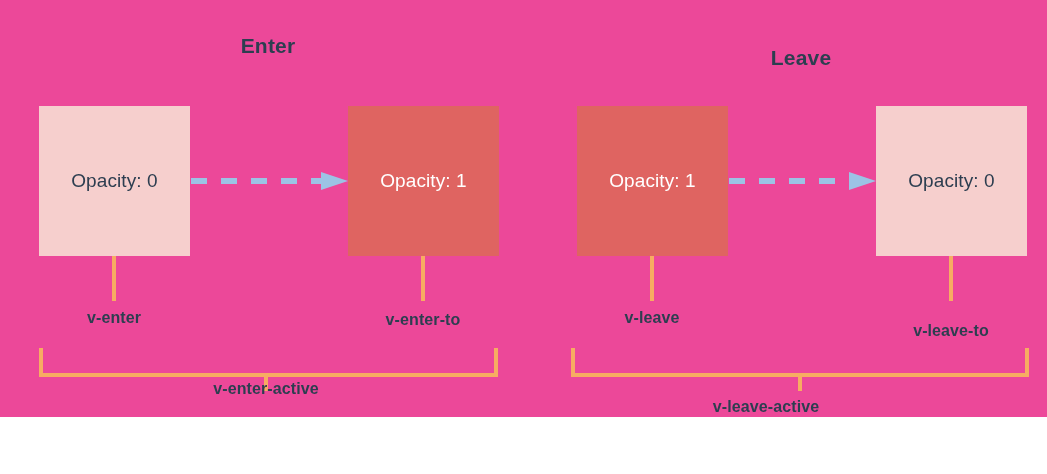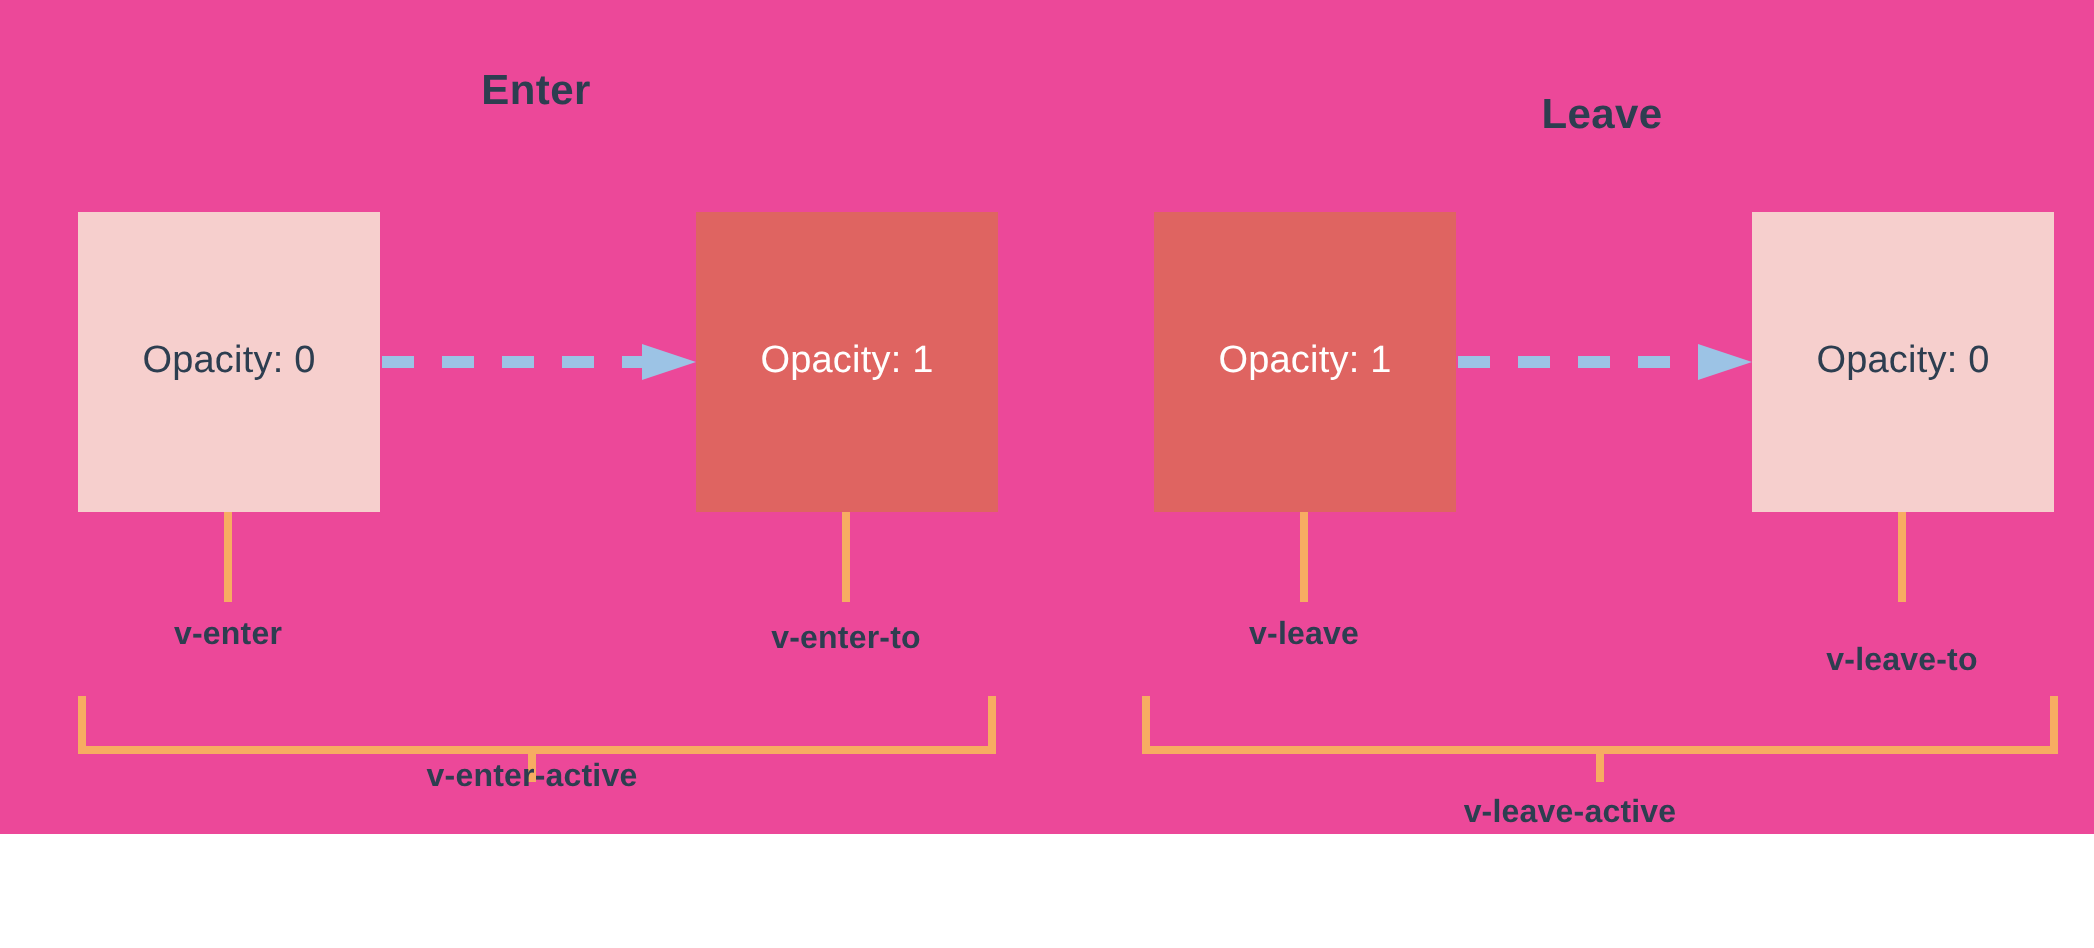--- a/index.html
+++ b/index.html
@@ -148,15 +148,15 @@
 
   <div class="tick" style="left:949px; top:256px; height:45px;"></div>
   <div class="class-label" style="left:951px; top:322px;">v-leave-to</div>
 
   <div class="bracket" style="left:571px; top:346px; width:458px;">
     <svg width="458" height="46" viewBox="0 0 458 46" xmlns="http://www.w3.org/2000/svg">
       <path d="M2,2 L2,29 L456,29 L456,2" fill="none" stroke="#f7ac62" stroke-width="4" stroke-linecap="butt"></path>
       <line x1="229" y1="29" x2="229" y2="45" stroke="#f7ac62" stroke-width="4"></line>
     </svg>
   </div>
-  <div class="class-label" style="left:785px; top:398px;text-align:right;">v-leave-active</div>
+  <div class="class-label" style="left:766px; top:398px;text-align:right;">v-leave-active</div>
 
 </div>
 
 </body></html>

